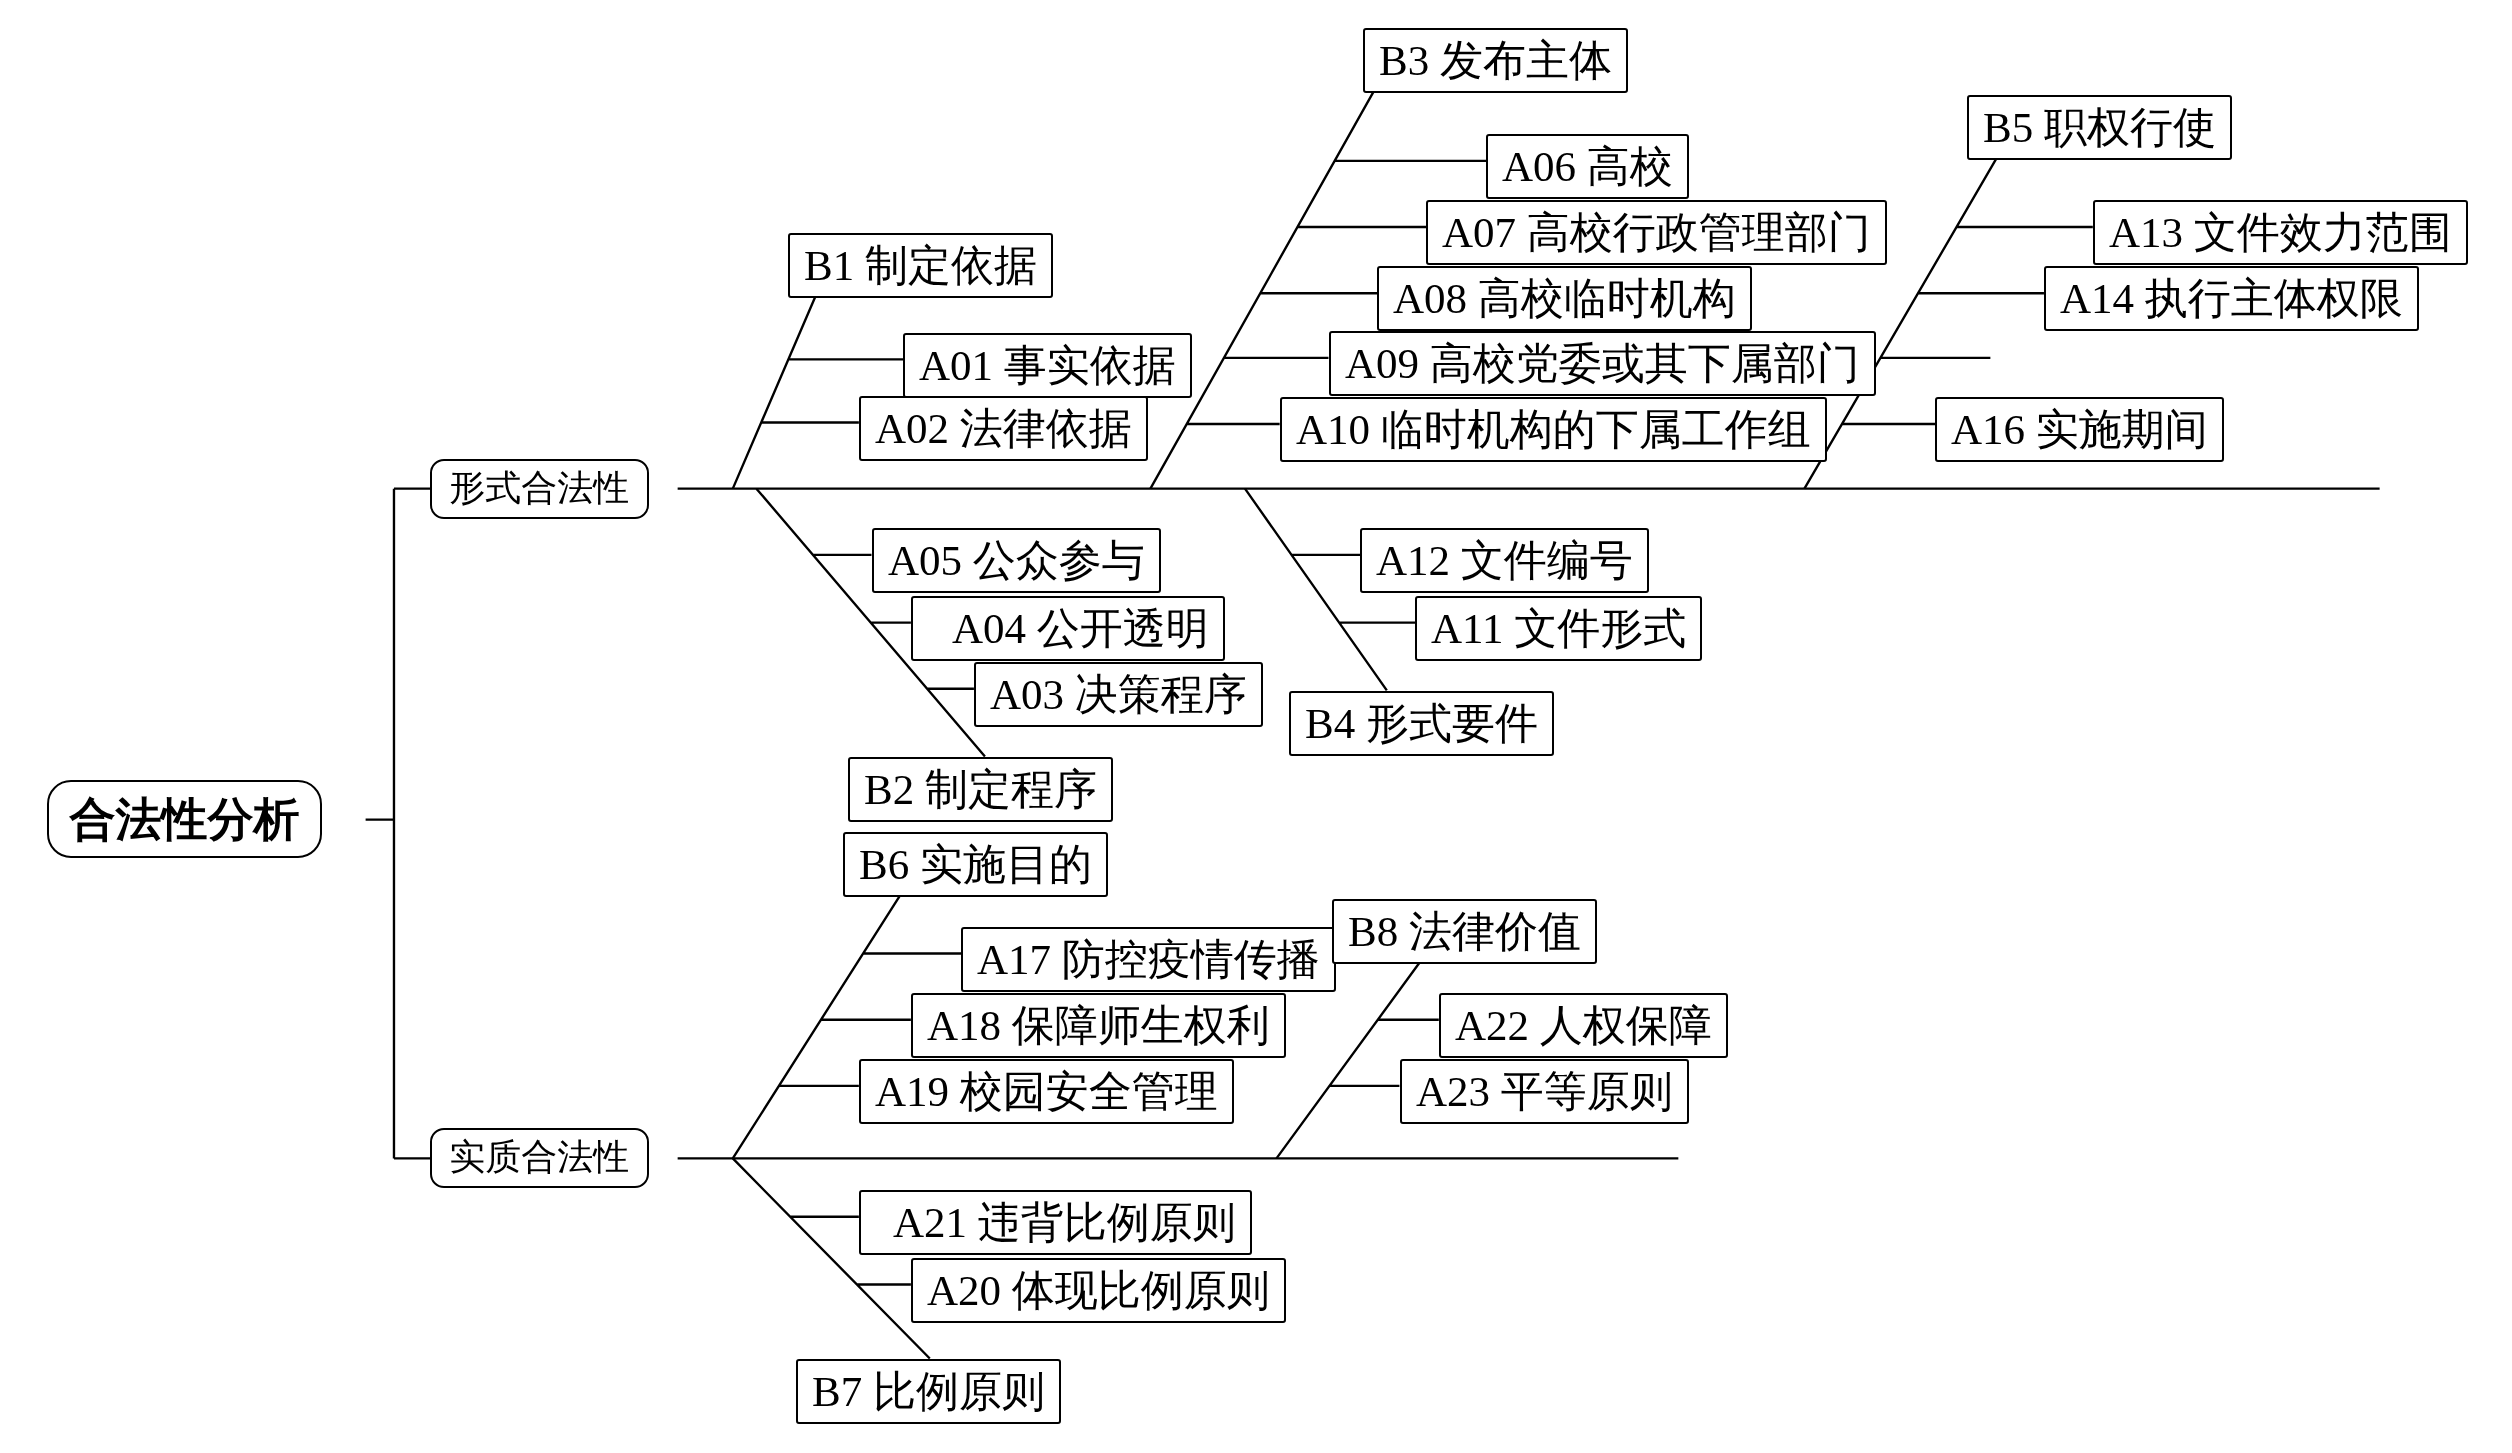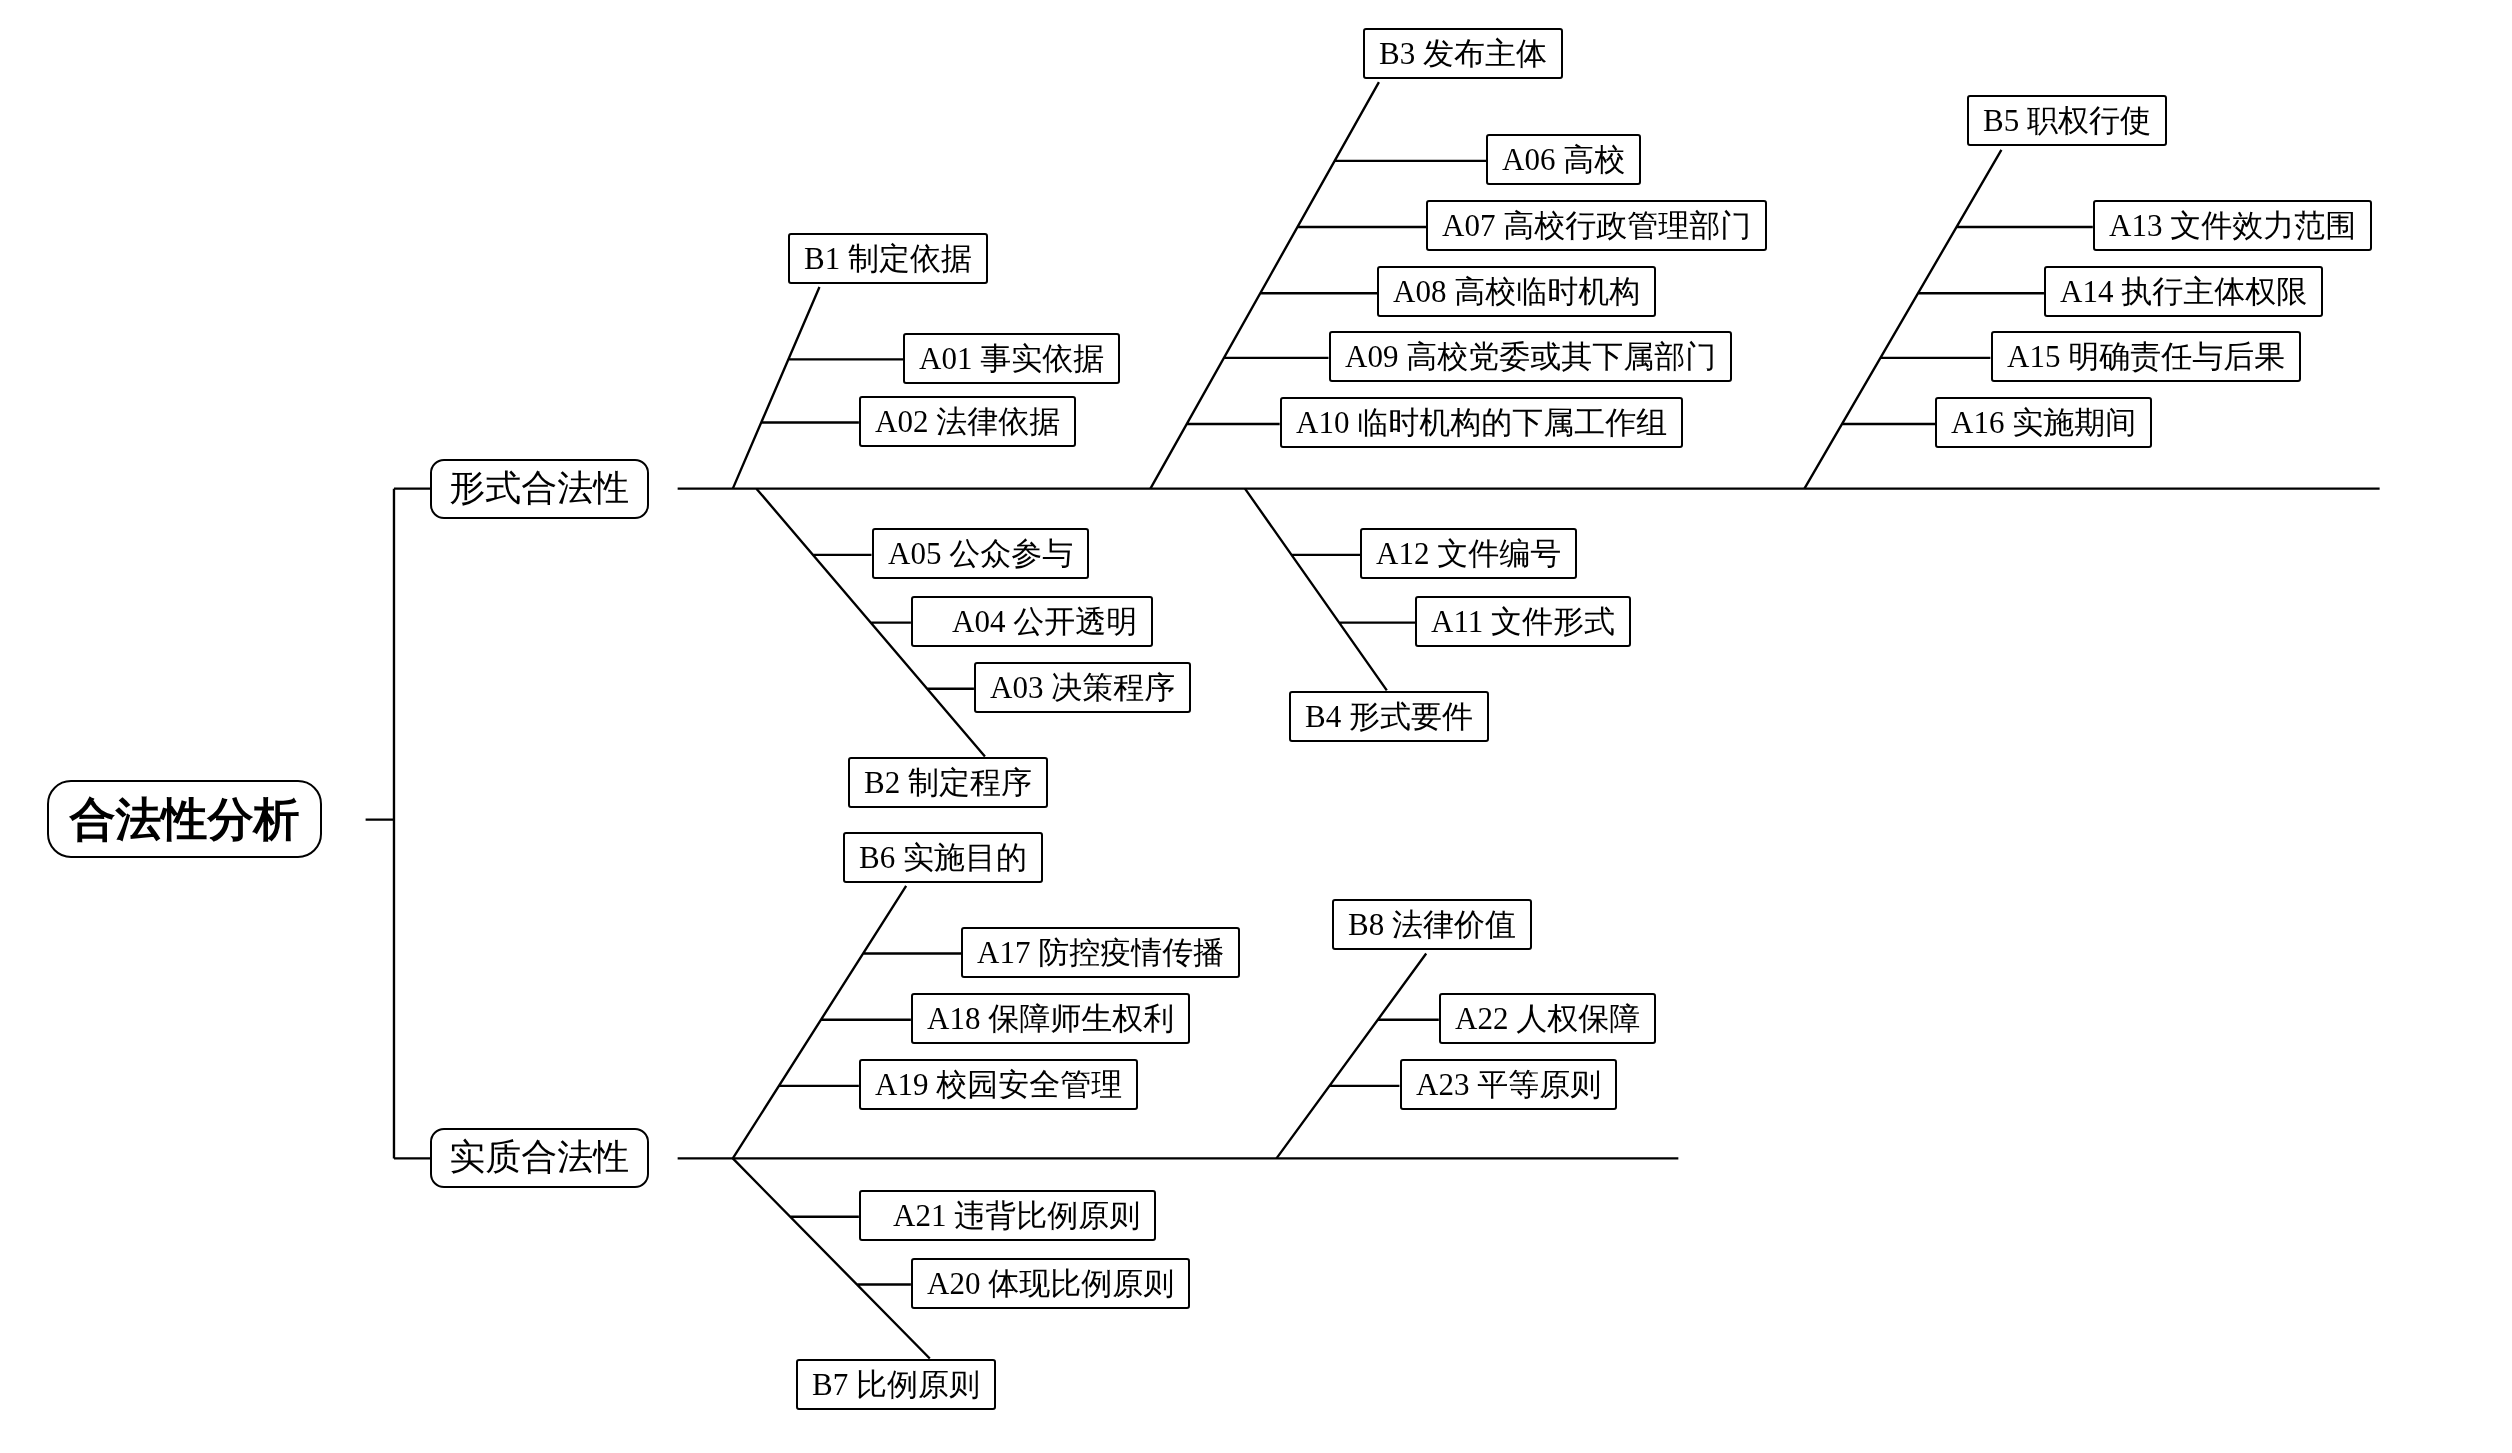--- a/index.html
+++ b/index.html
@@ -21,21 +21,21 @@
     top: 0;
     z-index: 1;
   }
   .node {
     position: absolute;
     z-index: 2;
     background: #ffffff;
     border: 2.4px solid #000000;
     border-radius: 3px;
     padding: 4.7px 14px;
-    font-size: 31px;
+    font-size: 43px;
     line-height: 1.2;
     color: #000000;
     white-space: nowrap;
   }
   .node.branch {
     font-size: 36px;
     padding: 6.3px 17.3px;
     border-radius: 14px;
   }
   .node.root {
@@ -88,21 +88,20 @@
   <div class="node" style="left:1363px; top:28px;">B3 发布主体</div>
   <div class="node" style="left:1486px; top:134px;">A06 高校</div>
   <div class="node" style="left:1426px; top:200px;">A07 高校行政管理部门</div>
   <div class="node" style="left:1377px; top:266px;">A08 高校临时机构</div>
   <div class="node" style="left:1329px; top:331px;">A09 高校党委或其下属部门</div>
   <div class="node" style="left:1280px; top:397px;">A10 临时机构的下属工作组</div>
 
   <div class="node" style="left:1967px; top:95px;">B5 职权行使</div>
   <div class="node" style="left:2093px; top:200px;">A13 文件效力范围</div>
   <div class="node" style="left:2044px; top:266px;">A14 执行主体权限</div>
-  <div class="node" style="left:1991px; top:331px;">A15 明确责任与后果</div>
   <div class="node" style="left:1935px; top:397px;">A16 实施期间</div>
 
   <div class="node" style="left:872px; top:528px;">A05 公众参与</div>
   <div class="node" style="left:911px; top:596px;padding-left:39px;">A04 公开透明</div>
   <div class="node" style="left:974px; top:662px;">A03 决策程序</div>
   <div class="node" style="left:848px; top:757px;">B2 制定程序</div>
 
   <div class="node" style="left:1360px; top:528px;">A12 文件编号</div>
   <div class="node" style="left:1415px; top:596px;">A11 文件形式</div>
   <div class="node" style="left:1289px; top:691px;">B4 形式要件</div>

